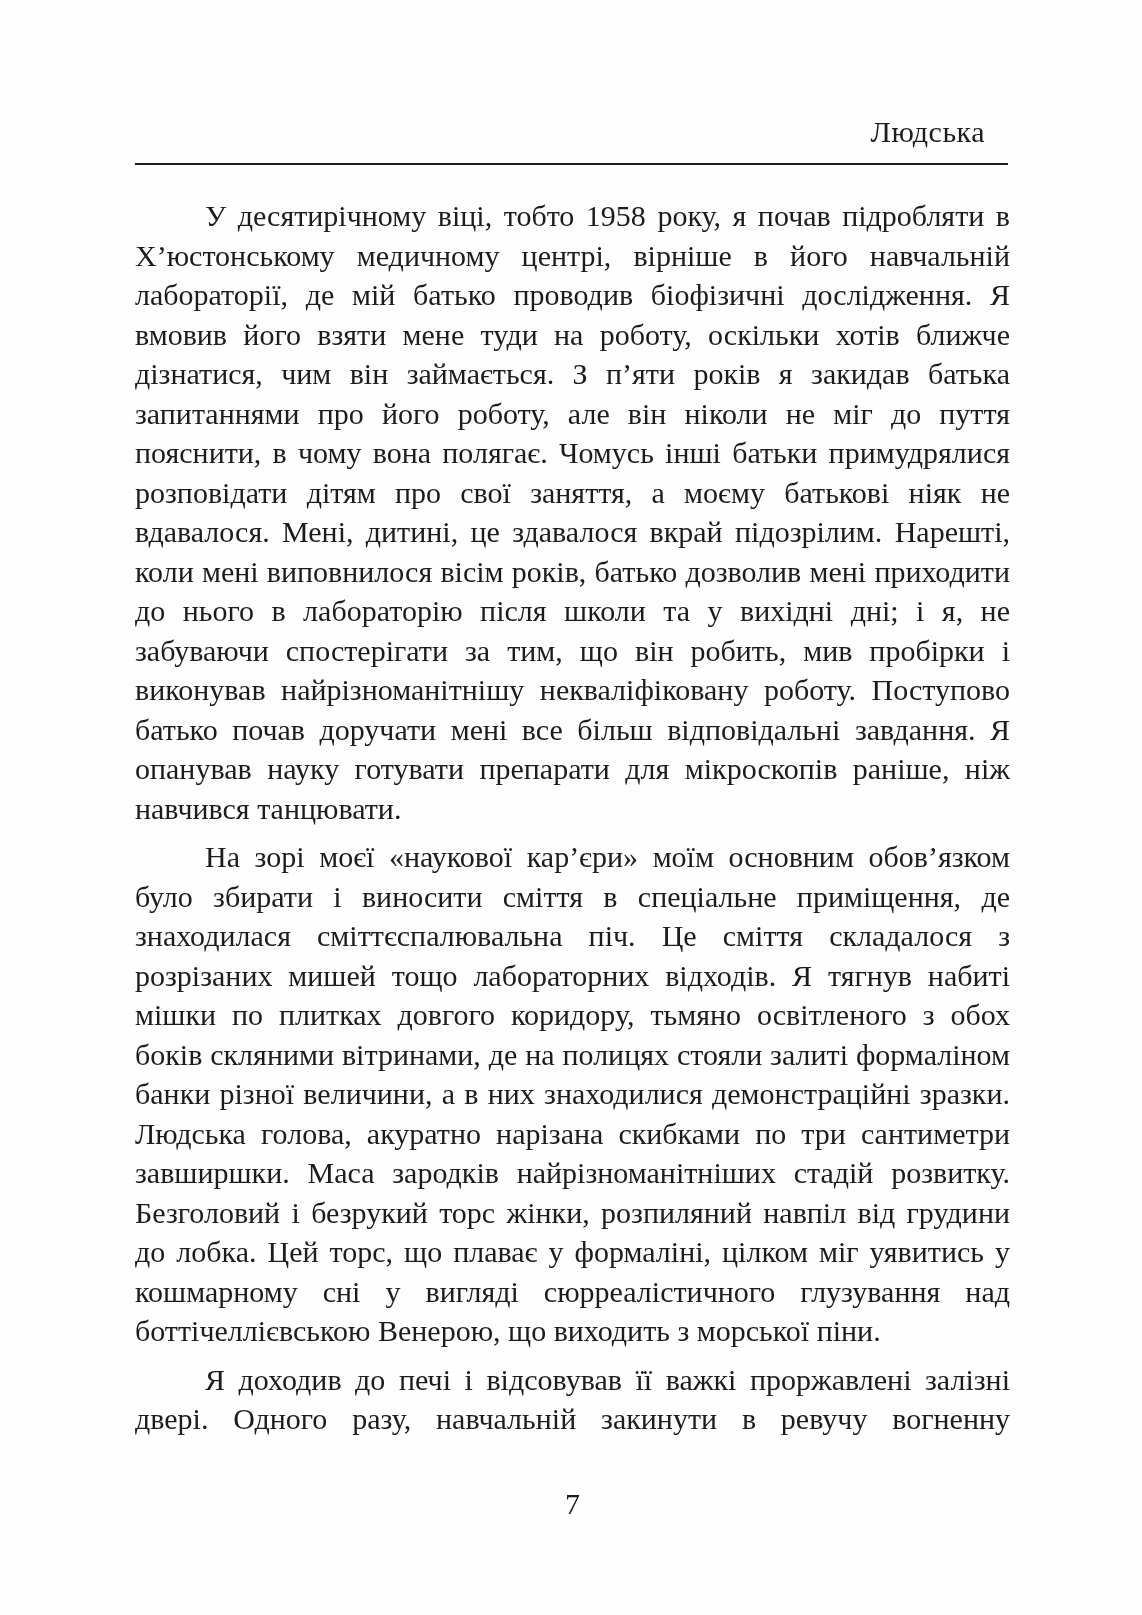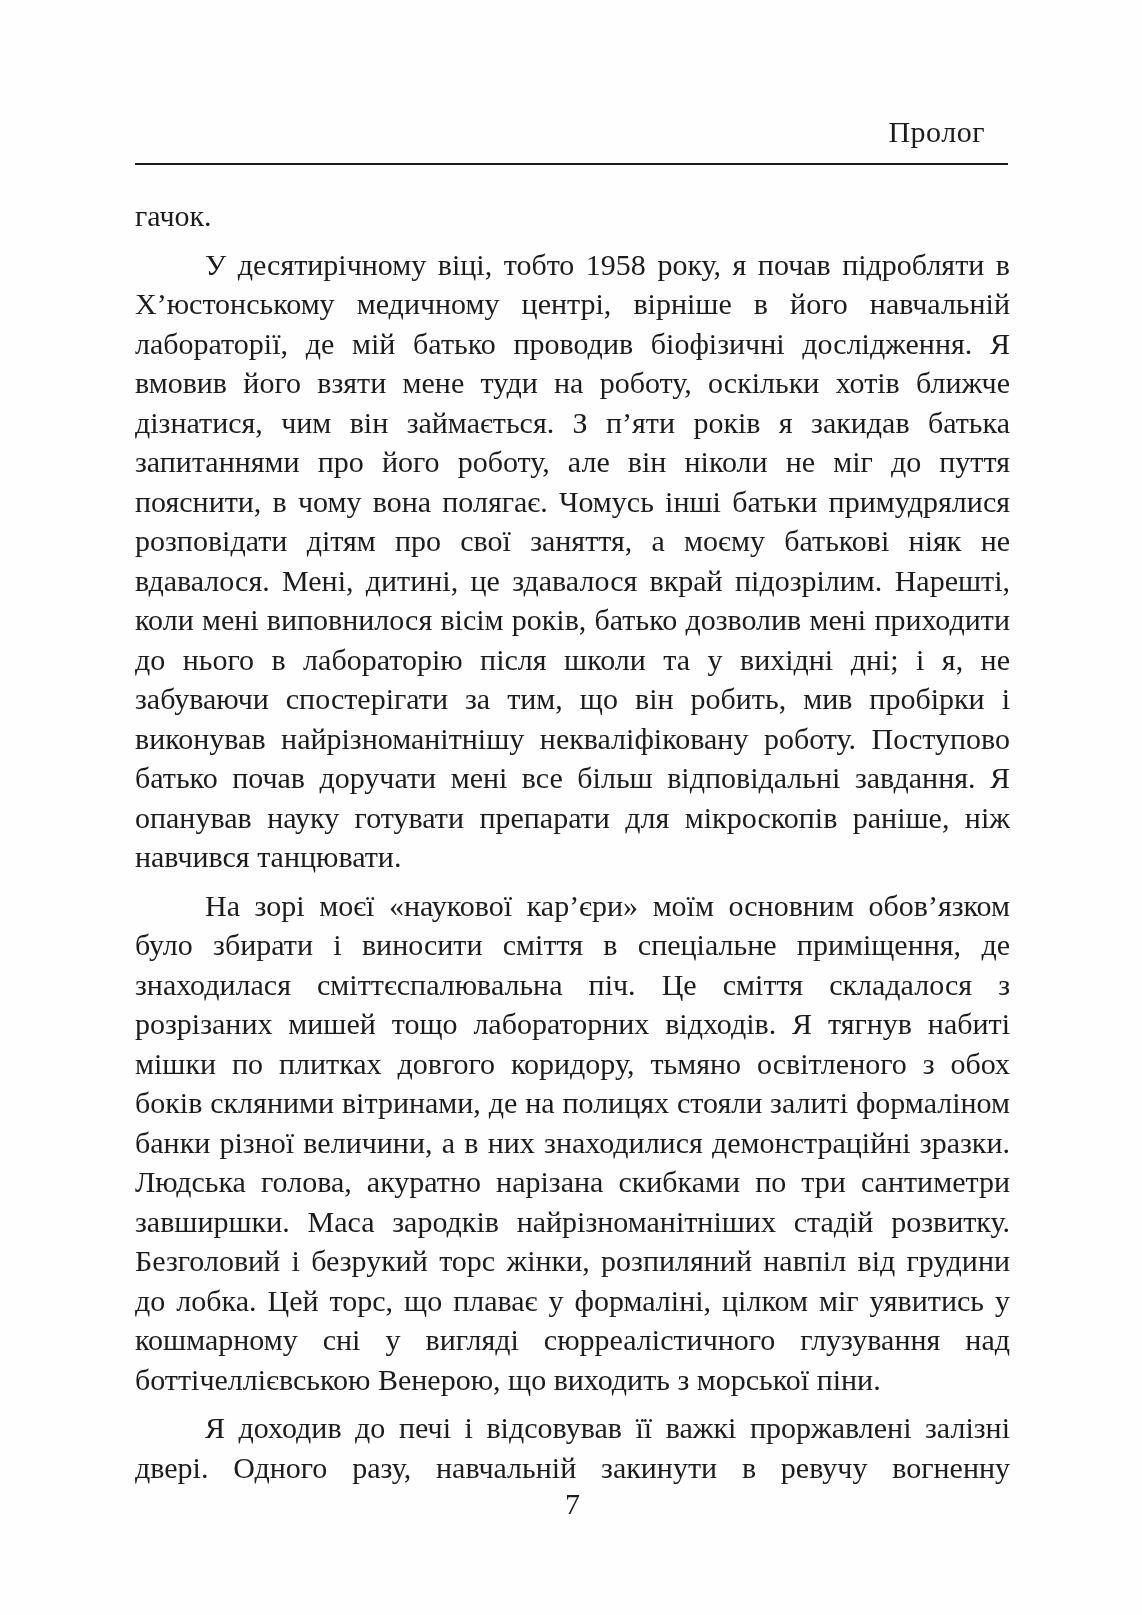--- a/index.html
+++ b/index.html
@@ -72,27 +72,26 @@
     font-size: 30px;
     line-height: 36px;
   }
 </style>
 </head>
 <body>
 
 <div class="page">
 
   <div class="running-header">
-    <span>Пролог</span>
+    <span>Людська</span>
   </div>
 
   <hr class="header-rule">
 
   <div class="page-body">
-    <p class="para continuation">гачок.</p>
     <p class="para indent">У десятирічному віці, тобто 1958 року, я почав підробляти в Х’юстонському медичному центрі, вірніше в його навчальній лабораторії, де мій батько проводив біофізичні дослідження. Я вмовив його взяти мене туди на роботу, оскільки хотів ближче дізнатися, чим він займається. З п’яти років я закидав батька запитаннями про його роботу, але він ніколи не міг до пуття пояснити, в чому вона полягає. Чомусь інші батьки примудрялися розповідати дітям про свої заняття, а моєму батькові ніяк не вдавалося. Мені, дитині, це здавалося вкрай підозрілим. Нарешті, коли мені виповнилося вісім років, батько дозволив мені приходити до нього в лабораторію після школи та у вихідні дні; і я, не забуваючи спостерігати за тим, що він робить, мив пробірки і виконував найрізноманітнішу некваліфіковану роботу. Поступово батько почав доручати мені все більш відповідальні завдання. Я опанував науку готувати препарати для мікроскопів раніше, ніж навчився танцювати.</p>
     <p class="para indent">На зорі моєї «наукової кар’єри» моїм основним обов’язком було збирати і виносити сміття в спеціальне приміщення, де знаходилася сміттєспалювальна піч. Це сміття складалося з розрізаних мишей тощо лабораторних відходів. Я тягнув набиті мішки по плитках довгого коридору, тьмяно освітленого з обох боків скляними вітринами, де на полицях стояли залиті формаліном банки різної величини, а в них знаходилися демонстраційні зразки. Людська голова, акуратно нарізана скибками по три сантиметри завширшки. Маса зародків найрізноманітніших стадій розвитку. Безголовий і безрукий торс жінки, розпиляний навпіл від грудини до лобка. Цей торс, що плаває у формаліні, цілком міг уявитись у кошмарному сні у вигляді сюрреалістичного глузування над боттічеллієвською Венерою, що виходить з морської піни.</p>
     <p class="para indent cut">Я доходив до печі і відсовував її важкі проржавлені залізні двері. Одного разу, навчальній закинути в ревучу вогненну</p>
   </div>
 
   <div class="page-footer">
     <span>7</span>
   </div>
 
 </div>

